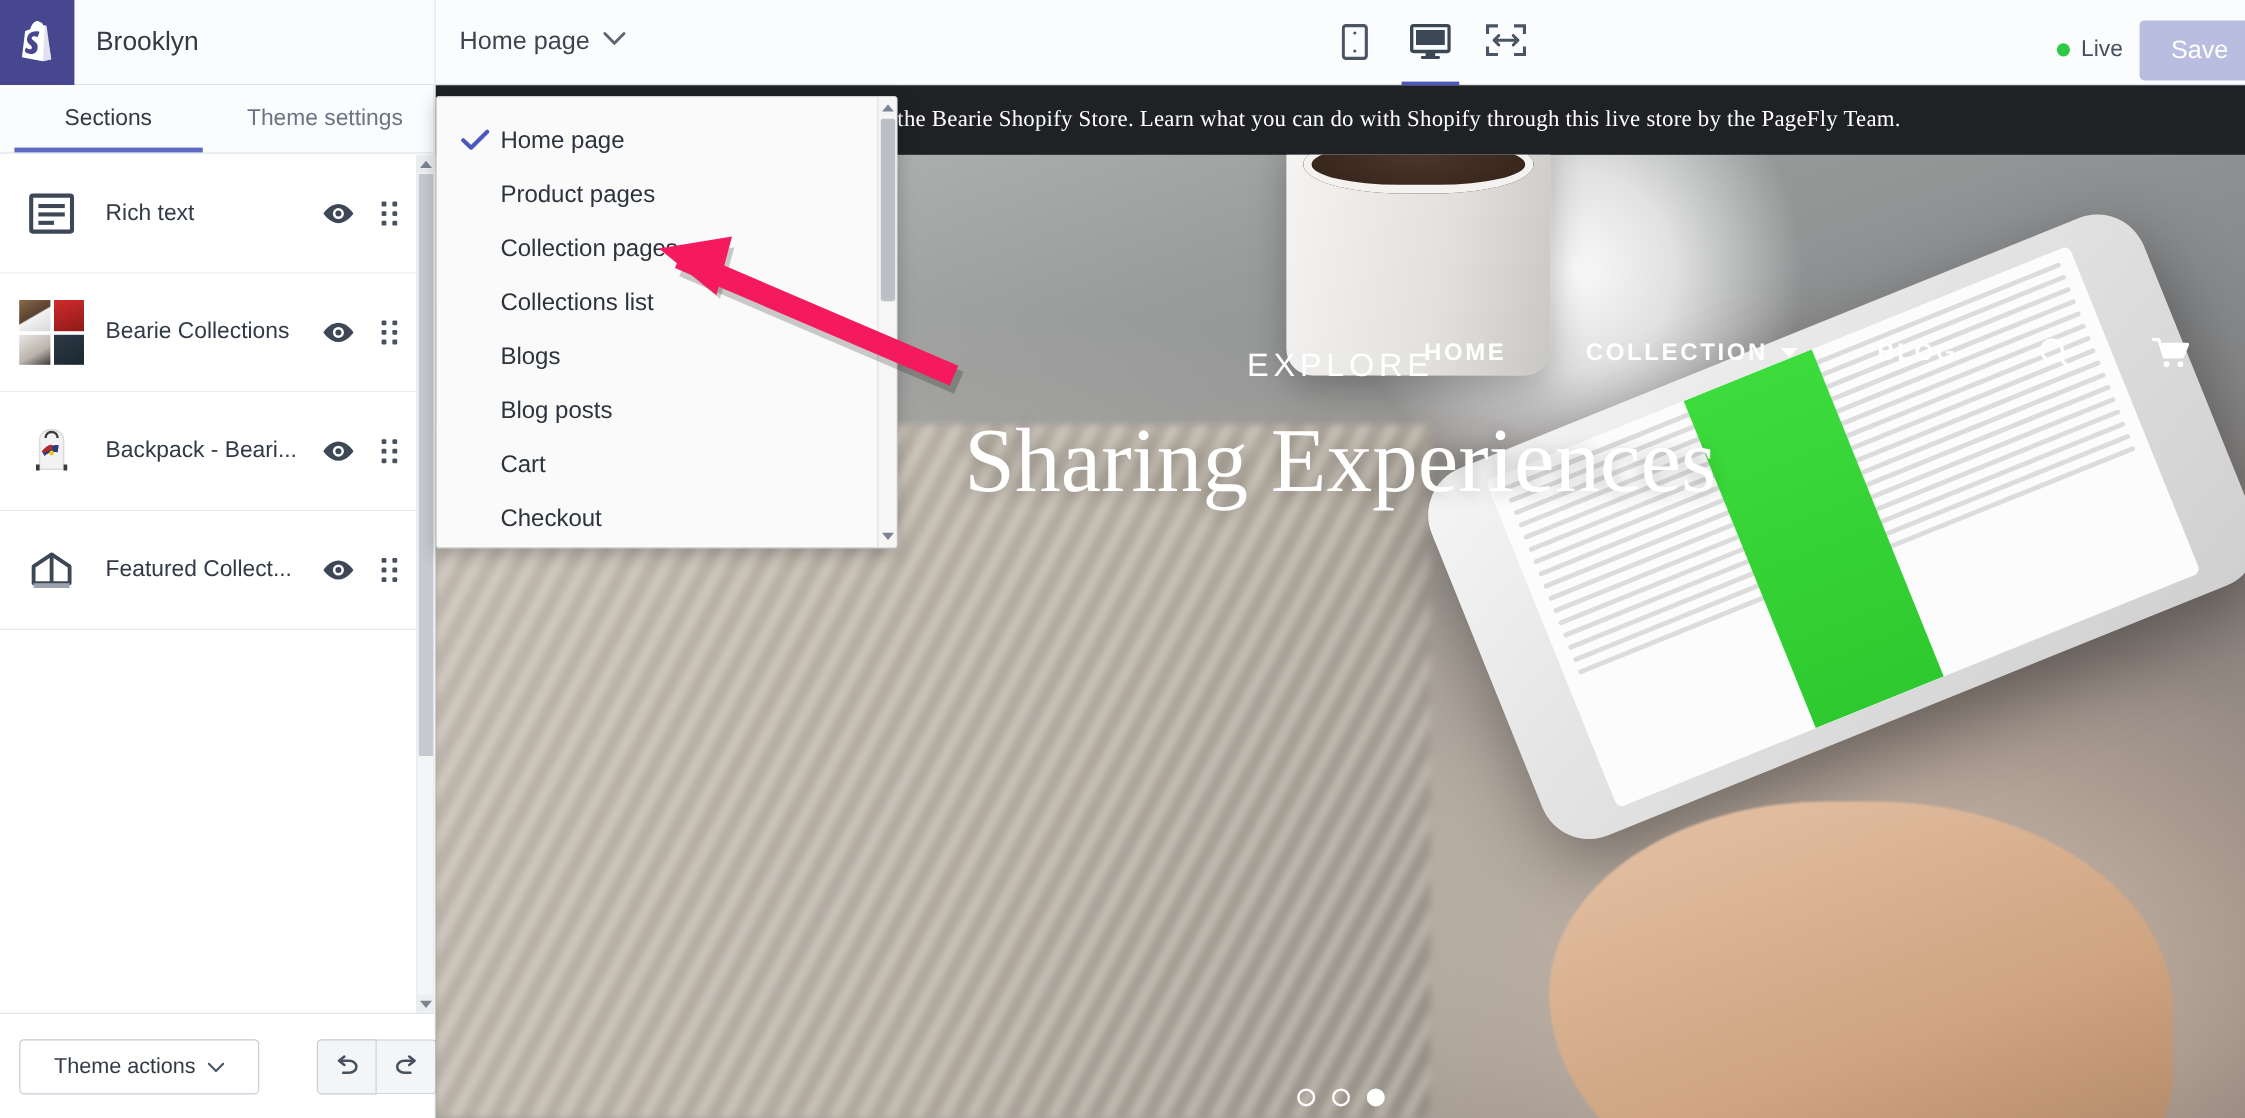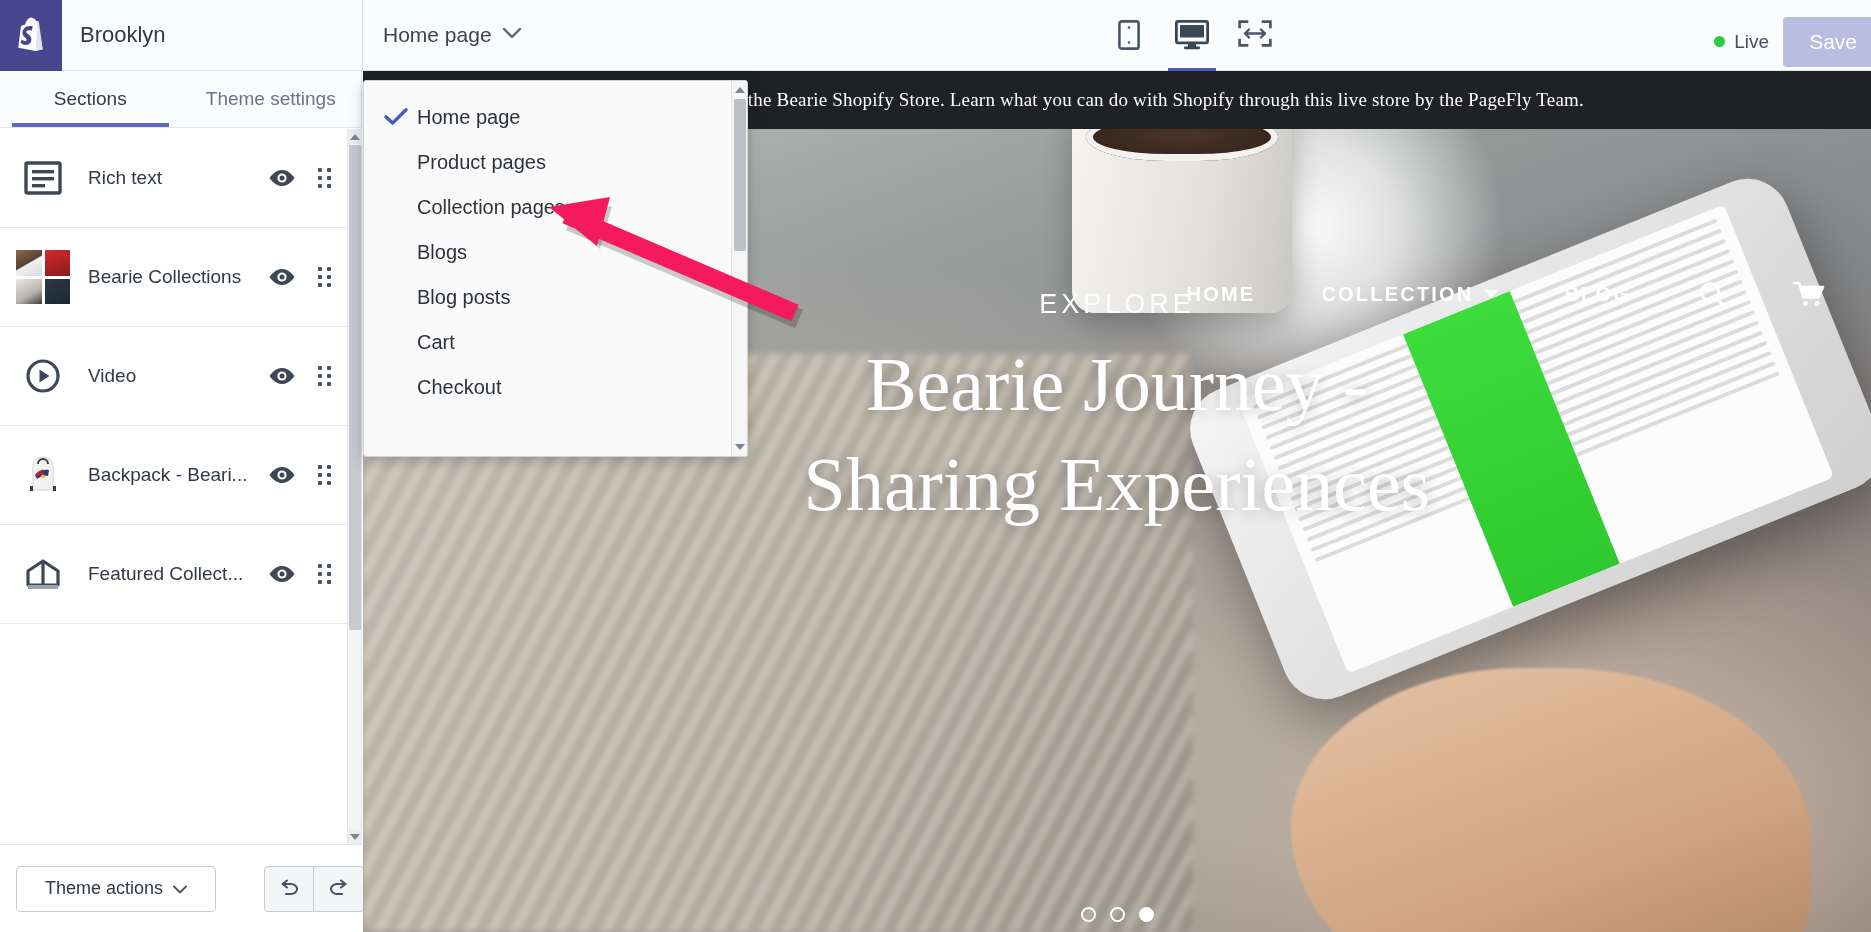--- a/index.html
+++ b/index.html
@@ -417,46 +417,20 @@
               <i></i>
               <i></i>
               <i></i>
               <i></i>
               <i></i>
               <i></i>
             </span>
         </span>
       </div>
 
-      <div class="sec-row">
-        <span class="thumb">
-          <svg width="54" height="54" viewBox="0 0 54 54" aria-hidden="true">
-            <circle cx="27" cy="27" r="15" fill="none" stroke="#3d4756" stroke-width="3.2"></circle>
-            <path d="M23.5 20.5l10 6.5-10 6.5z" fill="#3d4756"></path>
-          </svg>
-        </span>
-        <span class="sec-label">Video</span>
-        <span class="eye">
-          <svg width="30" height="20" viewBox="0 0 30 20" aria-hidden="true">
-            <path d="M15 2C7.5 2 2.5 10 2.5 10S7.5 18 15 18s12.5-8 12.5-8S22.5 2 15 2z" fill="#3d4756"></path>
-            <circle cx="15" cy="10" r="4.6" fill="#ffffff"></circle>
-              <circle cx="15" cy="10" r="2.5" fill="#3d4756"></circle>
-          </svg>
-        </span>
-        <span class="grip">
-          <span class="grip-dots">
-              <i></i>
-              <i></i>
-              <i></i>
-              <i></i>
-              <i></i>
-              <i></i>
-            </span>
-        </span>
-      </div>
 
       <div class="sec-row">
         <span class="thumb">
           <svg width="54" height="54" viewBox="0 0 54 54" aria-hidden="true">
             <path d="M17 18c0-5 4-9 10-9s10 4 10 9v24H17z" fill="#f2f2f2" stroke="#dcdcdc" stroke-width="1.3"></path>
             <path d="M22 16c0-3 2.2-5 5-5s5 2 5 5" fill="none" stroke="#3b3b3b" stroke-width="2"></path>
             <path d="M19 27c4-4 9-6 14-5l-1 6c-4-1-8 .5-11 3z" fill="#2b3a7a"></path>
             <path d="M19 27c2-3 5-5 8-5.5l1 4c-3 .3-6 1.8-8 3.7z" fill="#b02a2a"></path>
             <circle cx="27" cy="28.5" r="2" fill="#f0c419"></circle>
             <path d="M17 38h-3v5h3zM37 38h3v5h-3z" fill="#3b3b3b"></path>
@@ -599,21 +573,20 @@
             <path d="M9 7h21l-4.4 10.5h-15z" fill="#fff"></path>
             <circle cx="12.5" cy="23.5" r="2.4" fill="#fff"></circle>
             <circle cx="24" cy="23.5" r="2.4" fill="#fff"></circle>
           </svg>
         </span>
       </div>
 
       <div class="hero-copy">
         <div class="eyebrow">EXPLORE</div>
         <div class="hero-h1">
-          <div>Bearie Journey -</div>
           <div>Sharing Experiences</div>
         </div>
       </div>
 
       <div class="dots">
         <span></span>
         <span></span>
         <span class="on"></span>
       </div>
     </div>
@@ -627,20 +600,23 @@
               <path d="M2 9.4l6.6 6.2L22 2.3" fill="none" stroke="#4959bd" stroke-width="3.4" stroke-linecap="round" stroke-linejoin="round"></path>
             </svg>
         </span>
         <span>Home page</span>
       </div>
       <div class="dd-item">
         <span>Product pages</span>
       </div>
       <div class="dd-item">
         <span>Collection pages</span>
+      </div>
+      <div class="dd-item">
+        <span>Collections list</span>
       </div>
       <div class="dd-item">
         <span>Blogs</span>
       </div>
       <div class="dd-item">
         <span>Blog posts</span>
       </div>
       <div class="dd-item">
         <span>Cart</span>
       </div>

